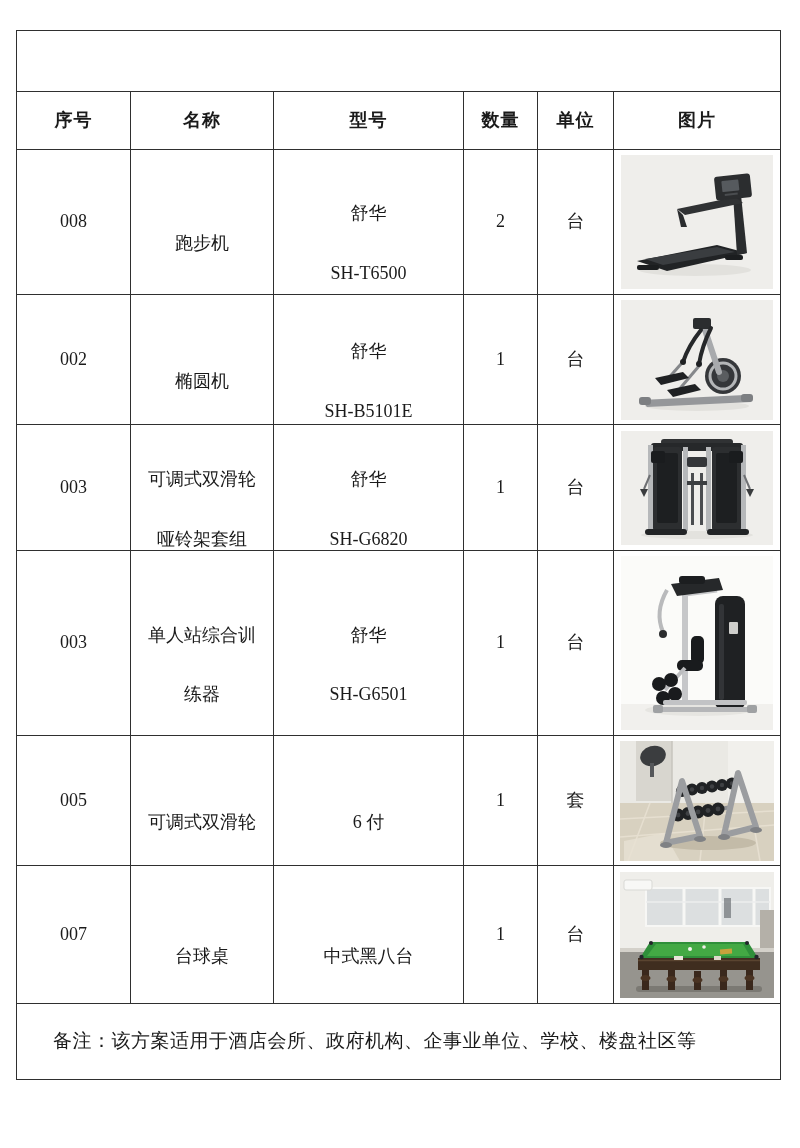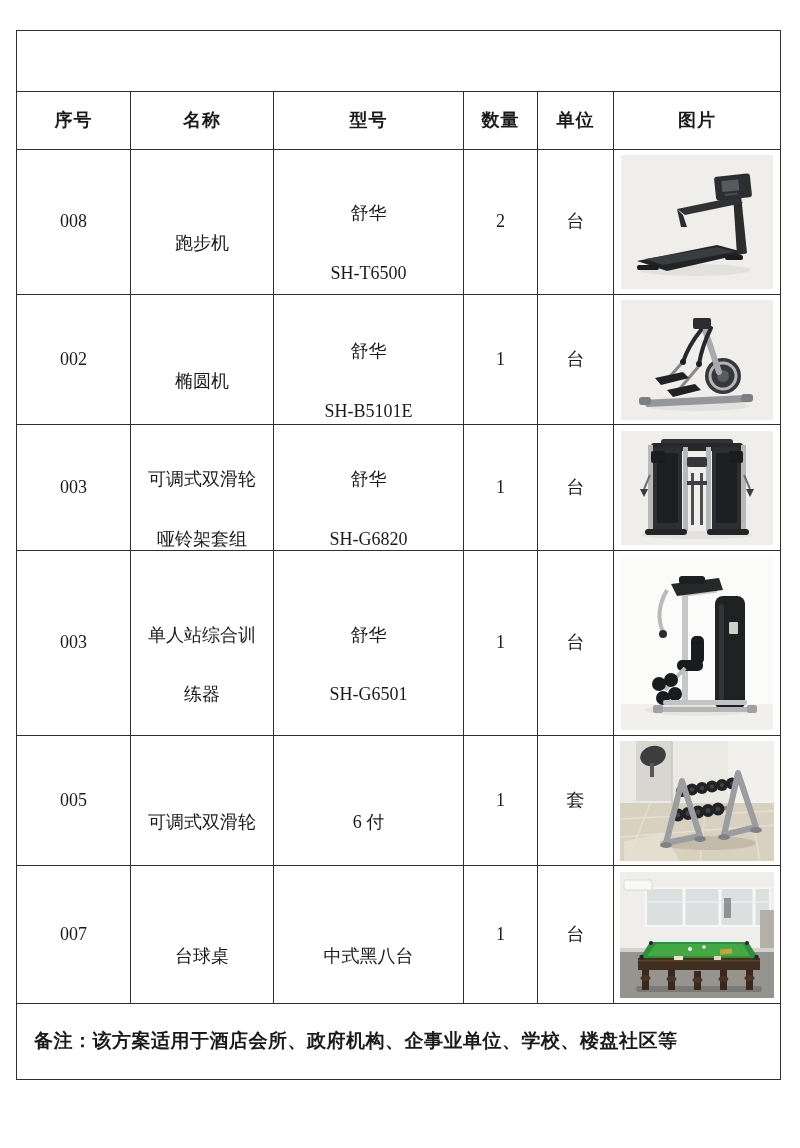--- a/index.html
+++ b/index.html
@@ -14,22 +14,22 @@
   }
   .sheet td,.sheet th{
     border:1.5px solid #2f2f2f;padding:0;margin:0;
     text-align:center;vertical-align:middle;
     font-size:18px;font-weight:normal;line-height:1.2;
   }
   tr.spacer-row td{height:60px;}
   tr.title-row td{height:58px;font-size:27px;font-weight:bold;letter-spacing:3px;}
   tr.header-row th{height:57px;font-size:18px;font-weight:bold;letter-spacing:1px;}
   tr.note-row td{
-    height:75px;font-size:19px;font-weight:bold;
-    text-align:left;padding-left:17px;letter-spacing:0.5px;margin-left:21px;
+    height:75px;font-size:19px;font-weight:normal;
+    text-align:left;padding-left:36px;letter-spacing:0.5px;margin-left:21px;
   }
   .stack{display:flex;flex-direction:column;align-items:center;justify-content:center;gap:38px;margin-top:44px;}
   td.image-cell{padding:3px 0;line-height:0;}
   td.image-cell svg{display:inline-block;vertical-align:middle;}
 </style>
 </head>
 <body>
 
 <div class="page">
   <table class="sheet">

